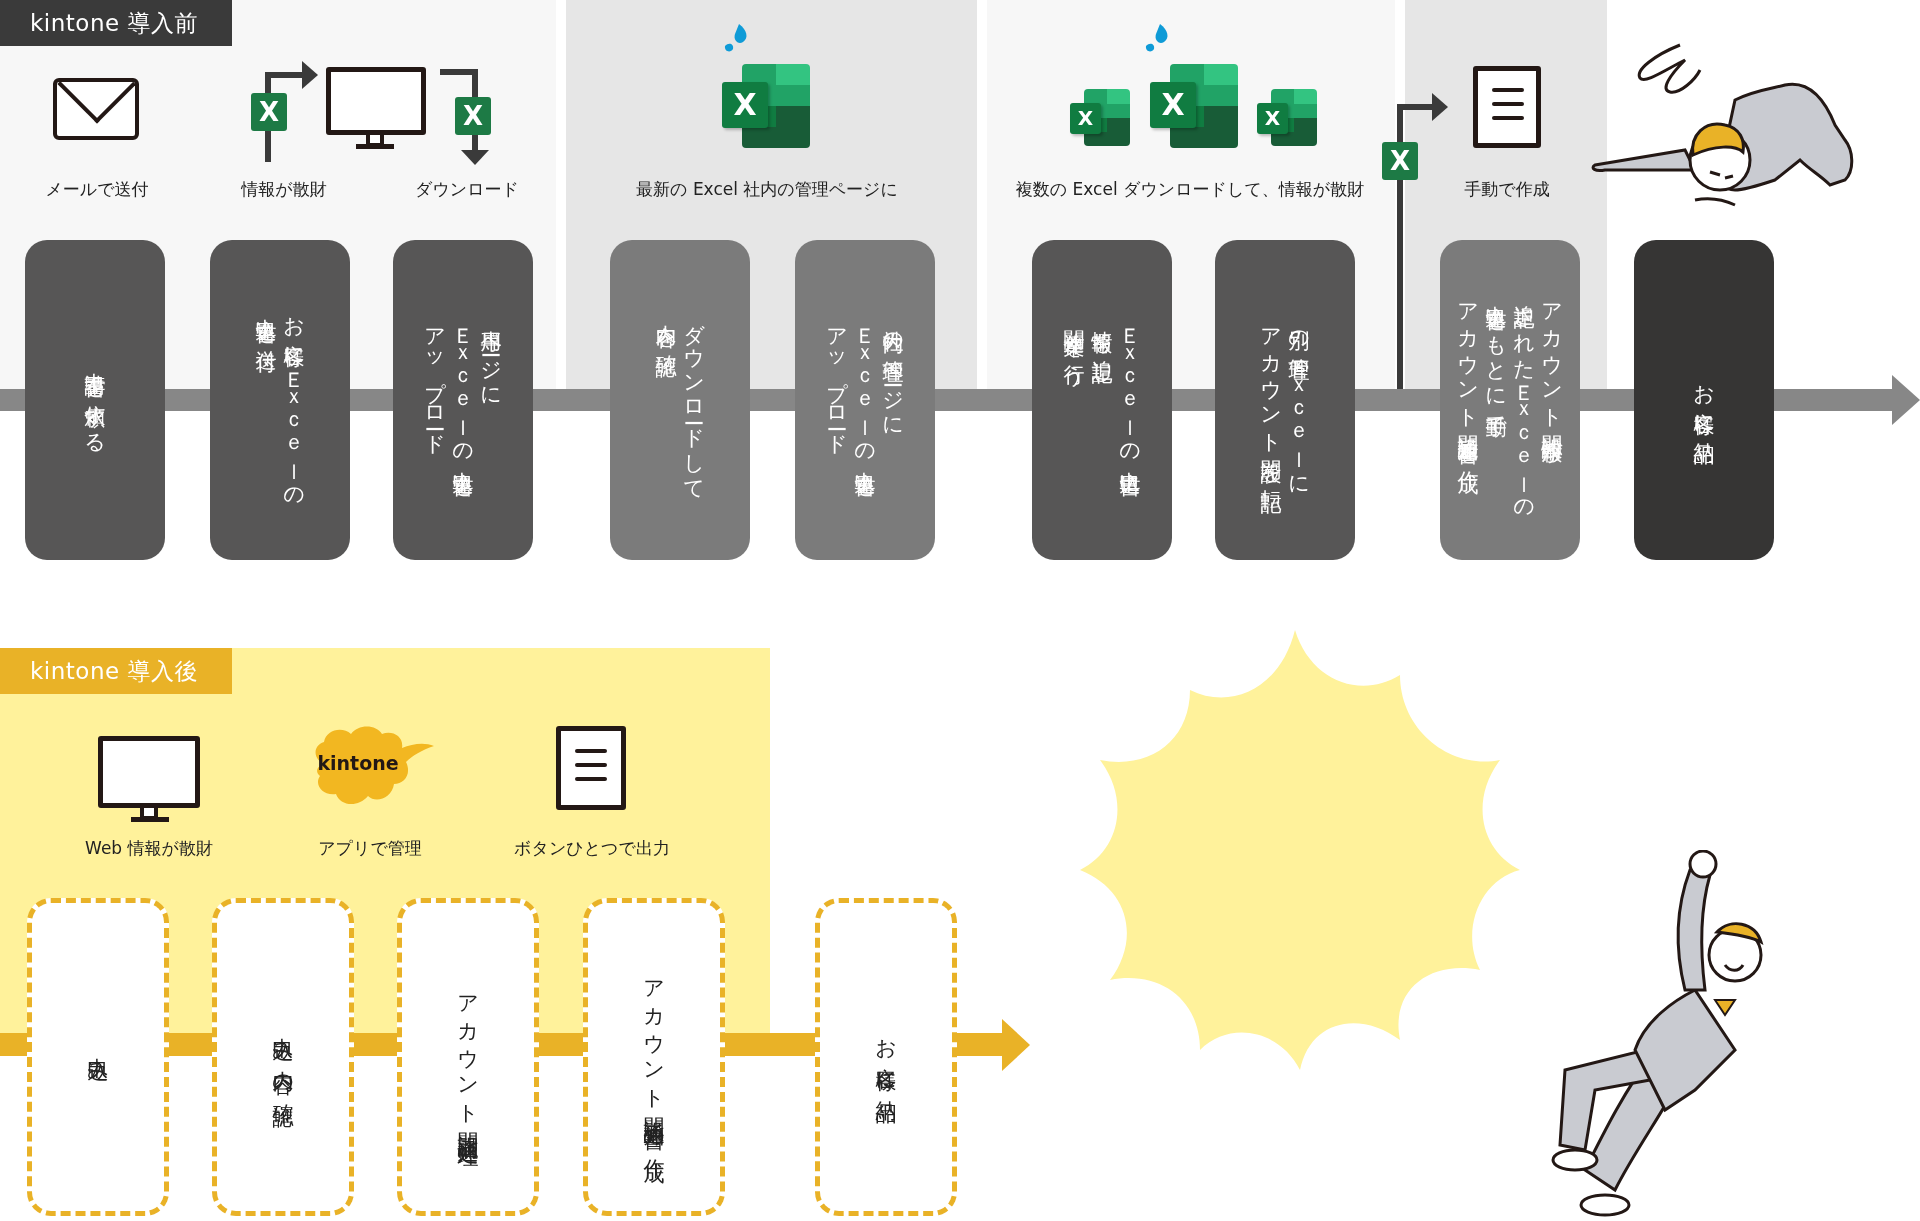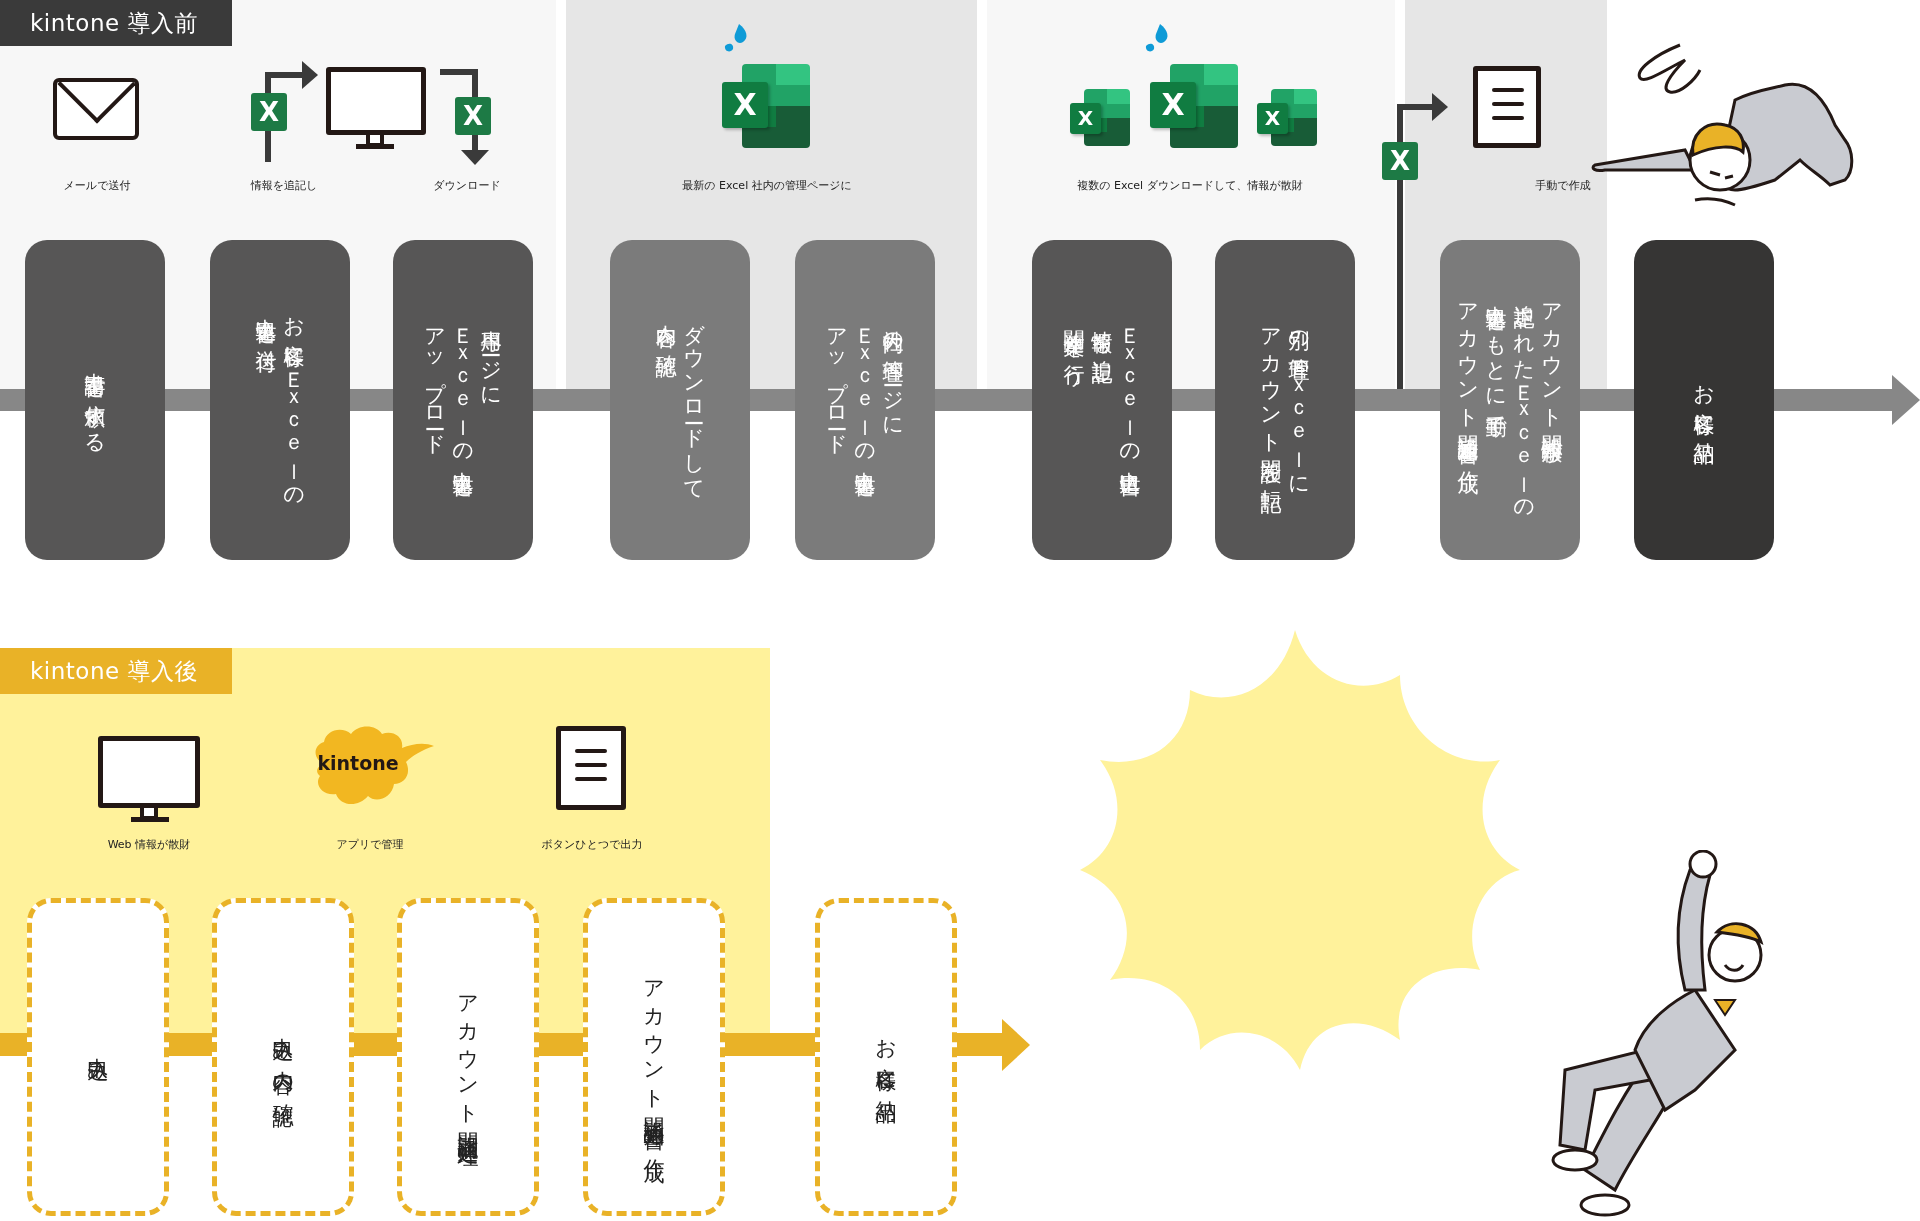--- a/index.html
+++ b/index.html
@@ -9,21 +9,21 @@
 
   
   .sec { position: absolute; top: 0; height: 389px; }
   .sec.light { background: #f7f7f7; }
   .sec.mid { background: #e6e6e6; }
 
   .label-tag { position: absolute; left: 0; width: 232px; height: 46px; color: #fff; font-size: 23px; line-height: 46px; padding-left: 30px; letter-spacing: 0.5px; }
   .label-tag.before { top: 0; background: #3a3a3a; }
   .label-tag.after { top: 648px; background: #e9b227; }
 
-  .caption { position: absolute; font-size: 11px; color: #222; white-space: nowrap; transform: translateX(-50%); text-align: center; }
+  .caption { position: absolute; font-size: 17px; color: #222; white-space: nowrap; transform: translateX(-50%); text-align: center; }
 
   .bar-gray { position: absolute; left: 0; top: 389px; width: 1895px; height: 22px; background: #878787; }
   .arrow-gray { position: absolute; left: 1892px; top: 375px; width: 0; height: 0; border-top: 25px solid transparent; border-bottom: 25px solid transparent; border-left: 28px solid #878787; }
 
   .card { position: absolute; top: 240px; width: 140px; height: 320px; border-radius: 22px; color: #fff; display: flex; justify-content: center; align-items: center; }
   .card.c-dark { background: #575656; }
   .card.c-gray { background: #7b7b7b; }
   .card.c-black { background: #363534; }
   .vtext { writing-mode: vertical-rl; text-orientation: upright; font-size: 21px; line-height: 28px; letter-spacing: 2px; white-space: pre; }
 
@@ -81,21 +81,21 @@
 <div class="icon monitor" style="left:326px;top:67px;"></div>
 <div class="monitor-stand" style="left:366px;top:135px;"></div>
 <div class="monitor-base" style="left:356px;top:144px;"></div>
 
 <div class="conn-v" style="left:440px;top:69px;width:37px;height:6px;"></div>
 <div class="conn-v" style="left:472px;top:69px;width:6px;height:82px;"></div>
 <div class="conn-head-d" style="left:461px;top:150px;"></div>
 <div class="xbadge" style="left:455px;top:97px;">X</div>
 
 <div class="caption" style="left:97px;top:178px;">メールで送付</div>
-<div class="caption" style="left:284px;top:178px;">情報を追記し</div>
+<div class="caption" style="left:284px;top:178px;">情報が散財</div>
 <div class="caption" style="left:467px;top:178px;">ダウンロード</div>
 
 <svg class="drop" style="left:721px;top:22px;" width="30" height="32" viewBox="0 0 30 32">
   <path d="M18 2 C26 8 28 16 22 20 C17 23 12 18 14 12 Z" fill="#0f9bd7"></path>
   <path d="M4 24 C8 20 13 22 12 27 C10 31 3 30 4 24 Z" fill="#0f9bd7"></path>
 </svg>
 <div class="excel-icon" style="left:722px;top:64px;width:88px;height:84px;">
   <div class="sheet" style="width:68px;height:84px;">
     <div style="top:0;height:21px;background:linear-gradient(90deg,#21a366 50%,#33c481 50%);"></div>
     <div style="top:21px;height:21px;background:linear-gradient(90deg,#21a366 50%,#21a366 50%);"></div>
@@ -142,21 +142,21 @@
 <div class="conn-v" style="left:1397px;top:104px;width:6px;height:285px;"></div>
 <div class="conn-v" style="left:1397px;top:104px;width:36px;height:6px;"></div>
 <div class="conn-head-r" style="left:1432px;top:93px;"></div>
 <div class="xbadge" style="left:1382px;top:142px;">X</div>
 
 <div class="icon doc" style="left:1473px;top:66px;">
   <i style="top:17px;"></i>
     <i style="top:31px;"></i>
     <i style="top:45px;"></i>
 </div>
-<div class="caption" style="left:1563px;top:178px;">手動で作成</div>
+<div class="caption" style="left:1507px;top:178px;">手動で作成</div>
 
 <svg class="abs" style="left:1585px;top:40px;" width="300" height="180" viewBox="0 0 300 180">
   <path d="M95 5 C70 15 50 30 55 38 C60 44 80 30 100 20 C85 35 75 50 85 52 C95 54 110 40 115 30" fill="none" stroke="#231815" stroke-width="3"></path>
   <path d="M150 60 C170 50 190 48 200 45 C225 40 240 60 250 85 L260 100 C268 110 270 130 260 140 L245 145 C235 135 225 130 215 120 L190 140 C175 145 160 150 150 150 C140 150 130 140 135 130 Z" fill="#c9cbd1" stroke="#231815" stroke-width="3"></path>
   <path d="M10 125 C40 120 70 115 100 110 L110 130 C80 130 50 130 20 130 C10 132 5 128 10 125 Z" fill="#c9cbd1" stroke="#231815" stroke-width="3"></path>
   <circle cx="135" cy="120" r="30" fill="#fff" stroke="#231815" stroke-width="3"></circle>
   <path d="M108 115 C105 95 120 80 140 85 C155 88 160 100 158 112 C150 105 130 105 108 115 Z" fill="#e9b227" stroke="#231815" stroke-width="3"></path>
   <path d="M125 132 L135 135 M140 138 L148 136" stroke="#231815" stroke-width="3" fill="none"></path>
   <path d="M110 160 C120 158 135 158 150 165" fill="none" stroke="#231815" stroke-width="3"></path>
 </svg>

